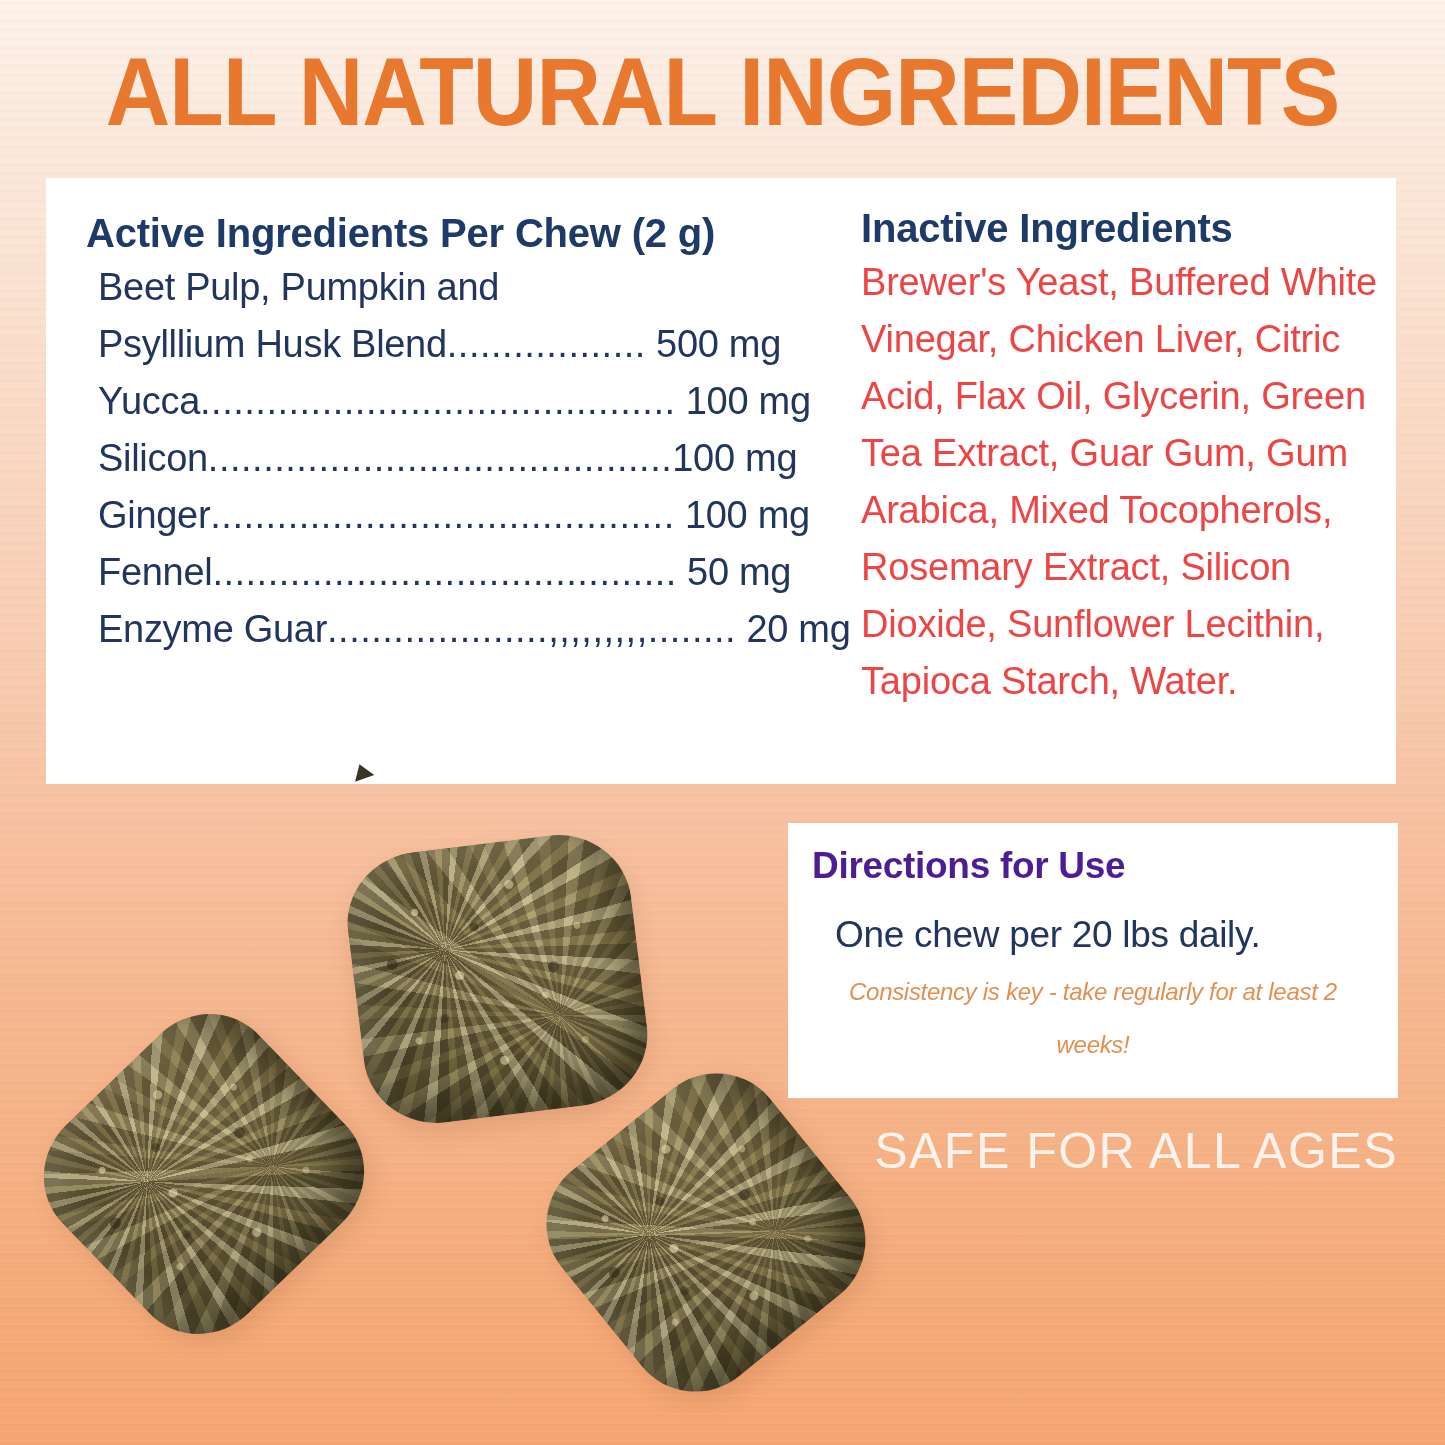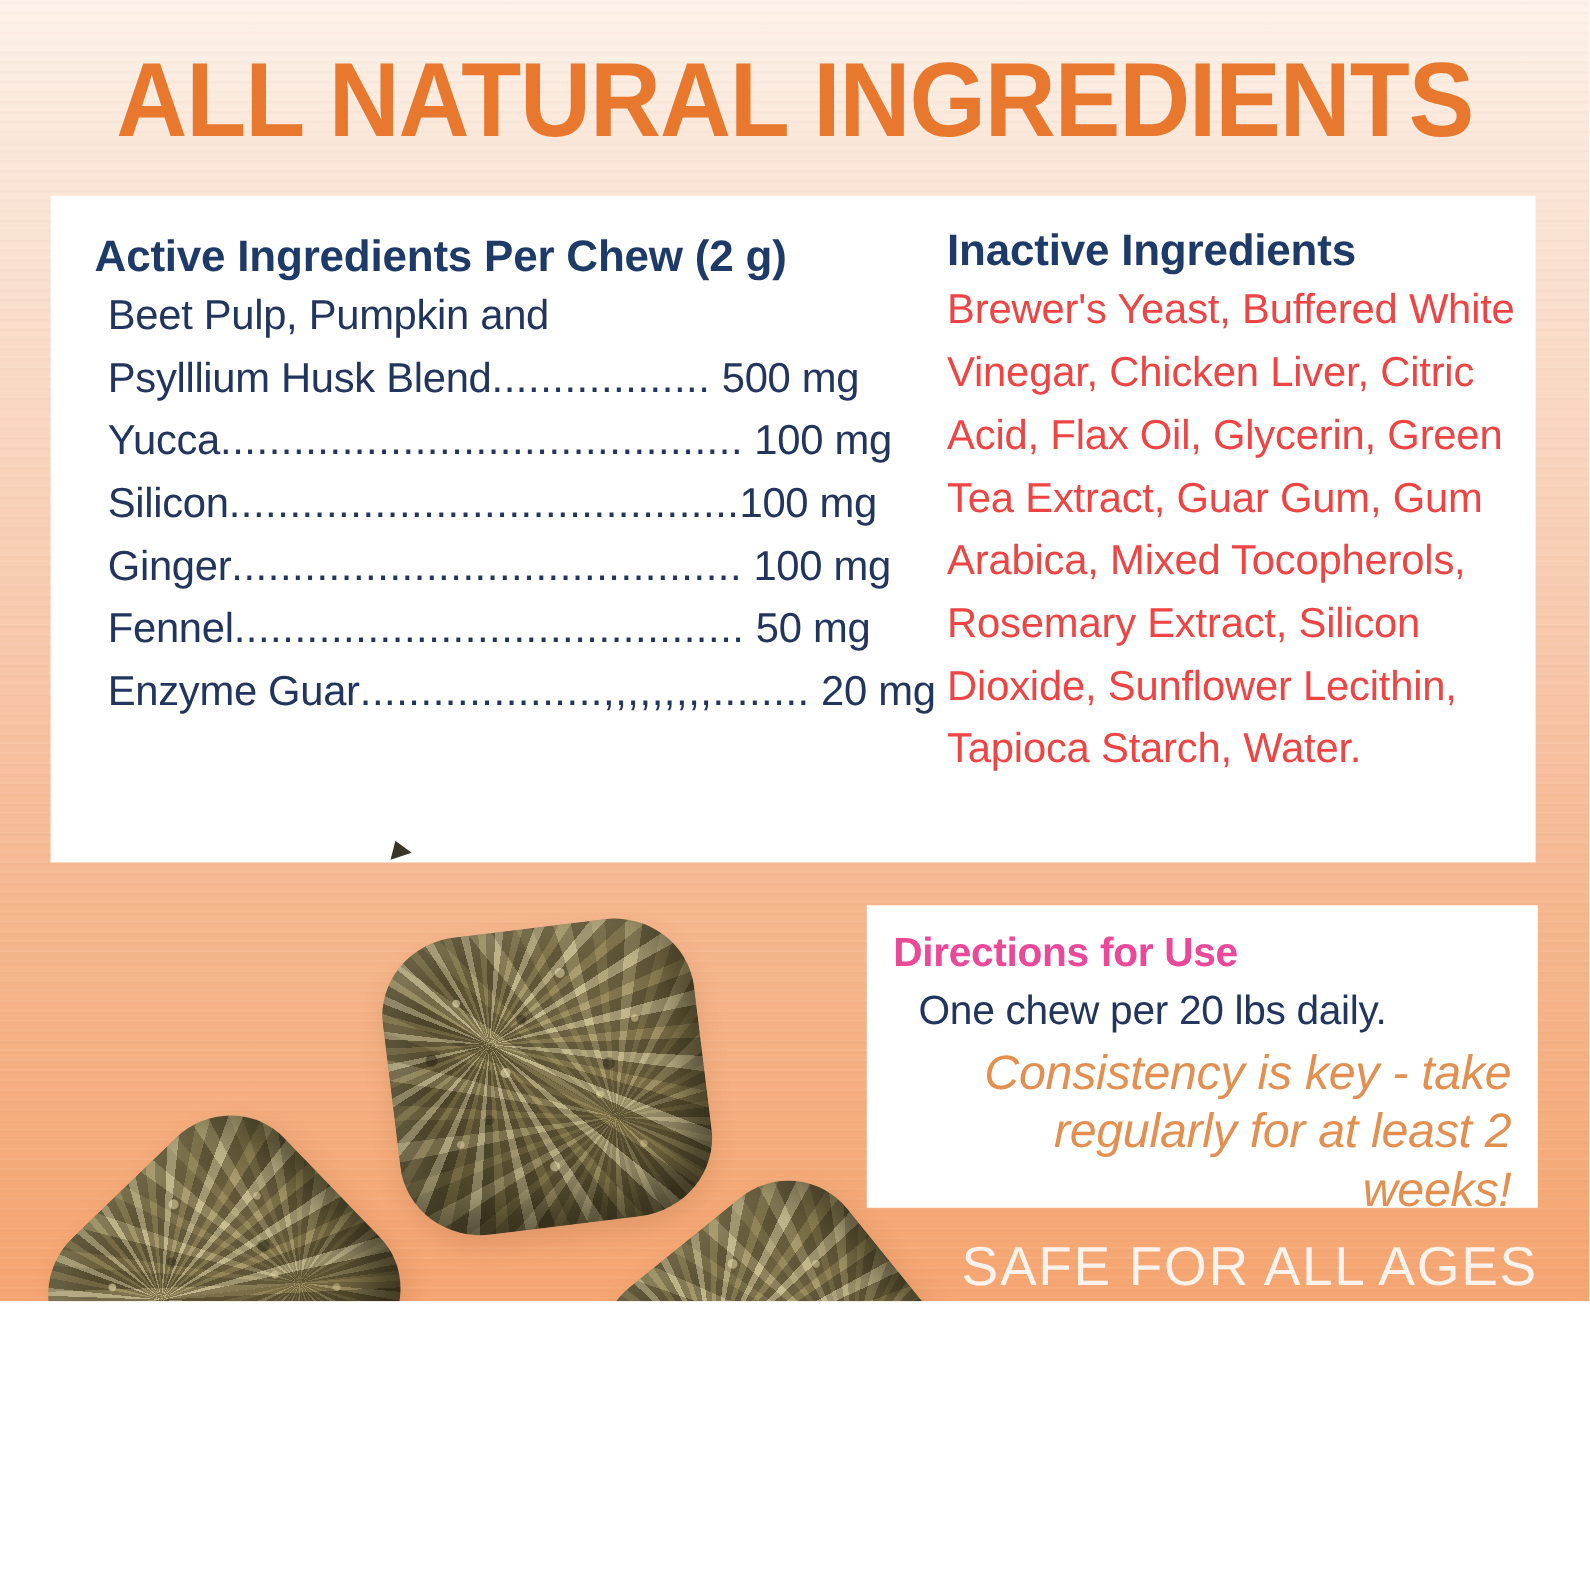--- a/index.html
+++ b/index.html
@@ -5,21 +5,21 @@
 <style>
   html, body {
     margin: 0;
     padding: 0;
     background: #ffffff;
   }
 
   #poster {
     position: relative;
     width: 1445px;
-    height: 1183px;
+    height: 1445px;
     overflow: hidden;
     font-family: "Liberation Sans", sans-serif;
     background:
       repeating-linear-gradient(
         to bottom,
         rgba(255,255,255,0.055) 0px,
         rgba(255,255,255,0.055) 1px,
         rgba(180,120,80,0.035) 2px,
         rgba(180,120,80,0.035) 3px,
         rgba(255,255,255,0.00) 5px,
@@ -133,42 +133,42 @@
     width: 610px;
     height: 275px;
     background: #ffffff;
     box-sizing: border-box;
     padding: 22px 24px 0 24px;
   }
 
   .directions-heading {
     font-size: 37px;
     font-weight: 700;
-    color: #ec4899;
-    letter-spacing: -0.3px;
-    margin: 0 0 4px 0;
+    color: #4c1d95;
+    letter-spacing: -0.3px;
+    margin: 0 0 20px 0;
     white-space: nowrap;
   }
 
   .directions-dose {
     font-size: 37px;
     line-height: 56px;
     color: #22355e;
     letter-spacing: -0.3px;
     white-space: nowrap;
     margin-left: 23px;
   }
 
   .directions-note {
-    font-size: 44px;
+    font-size: 24px;
     line-height: 53px;
     color: #e38f50;
     font-style: italic;
     letter-spacing: -0.3px;
-    text-align: right;
+    text-align: center;
     padding: 2px 0 0 0;
   }
 
   
   .safe-tagline {
     position: absolute;
     left: 788px;
     top: 1122px;
     width: 610px;
     text-align: right;

